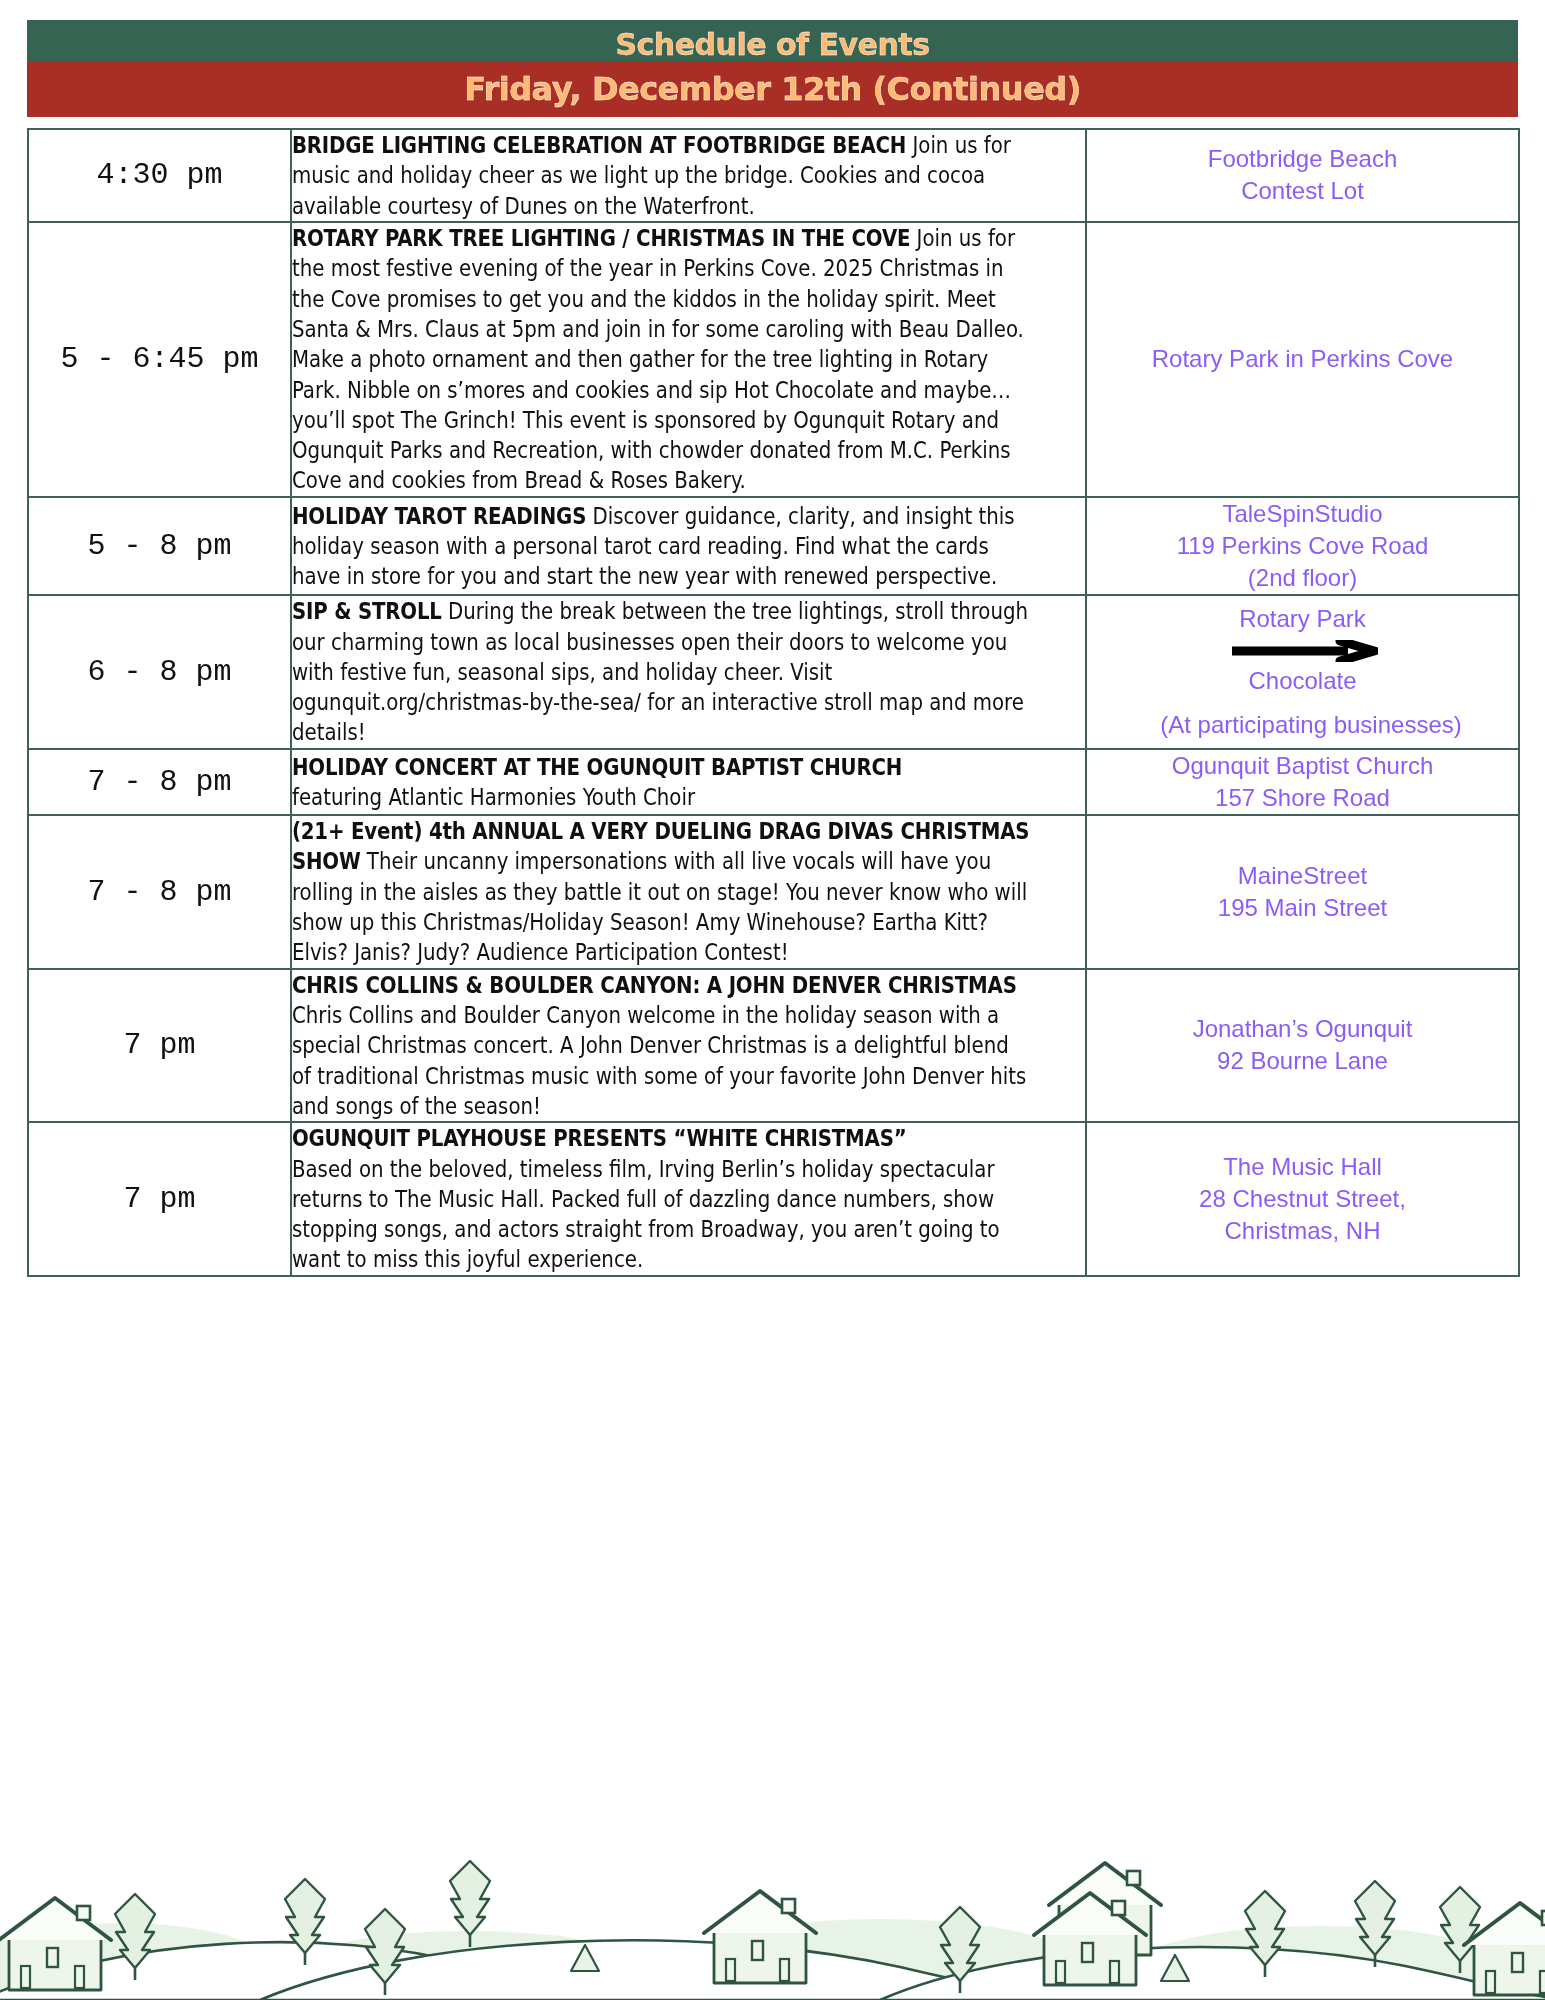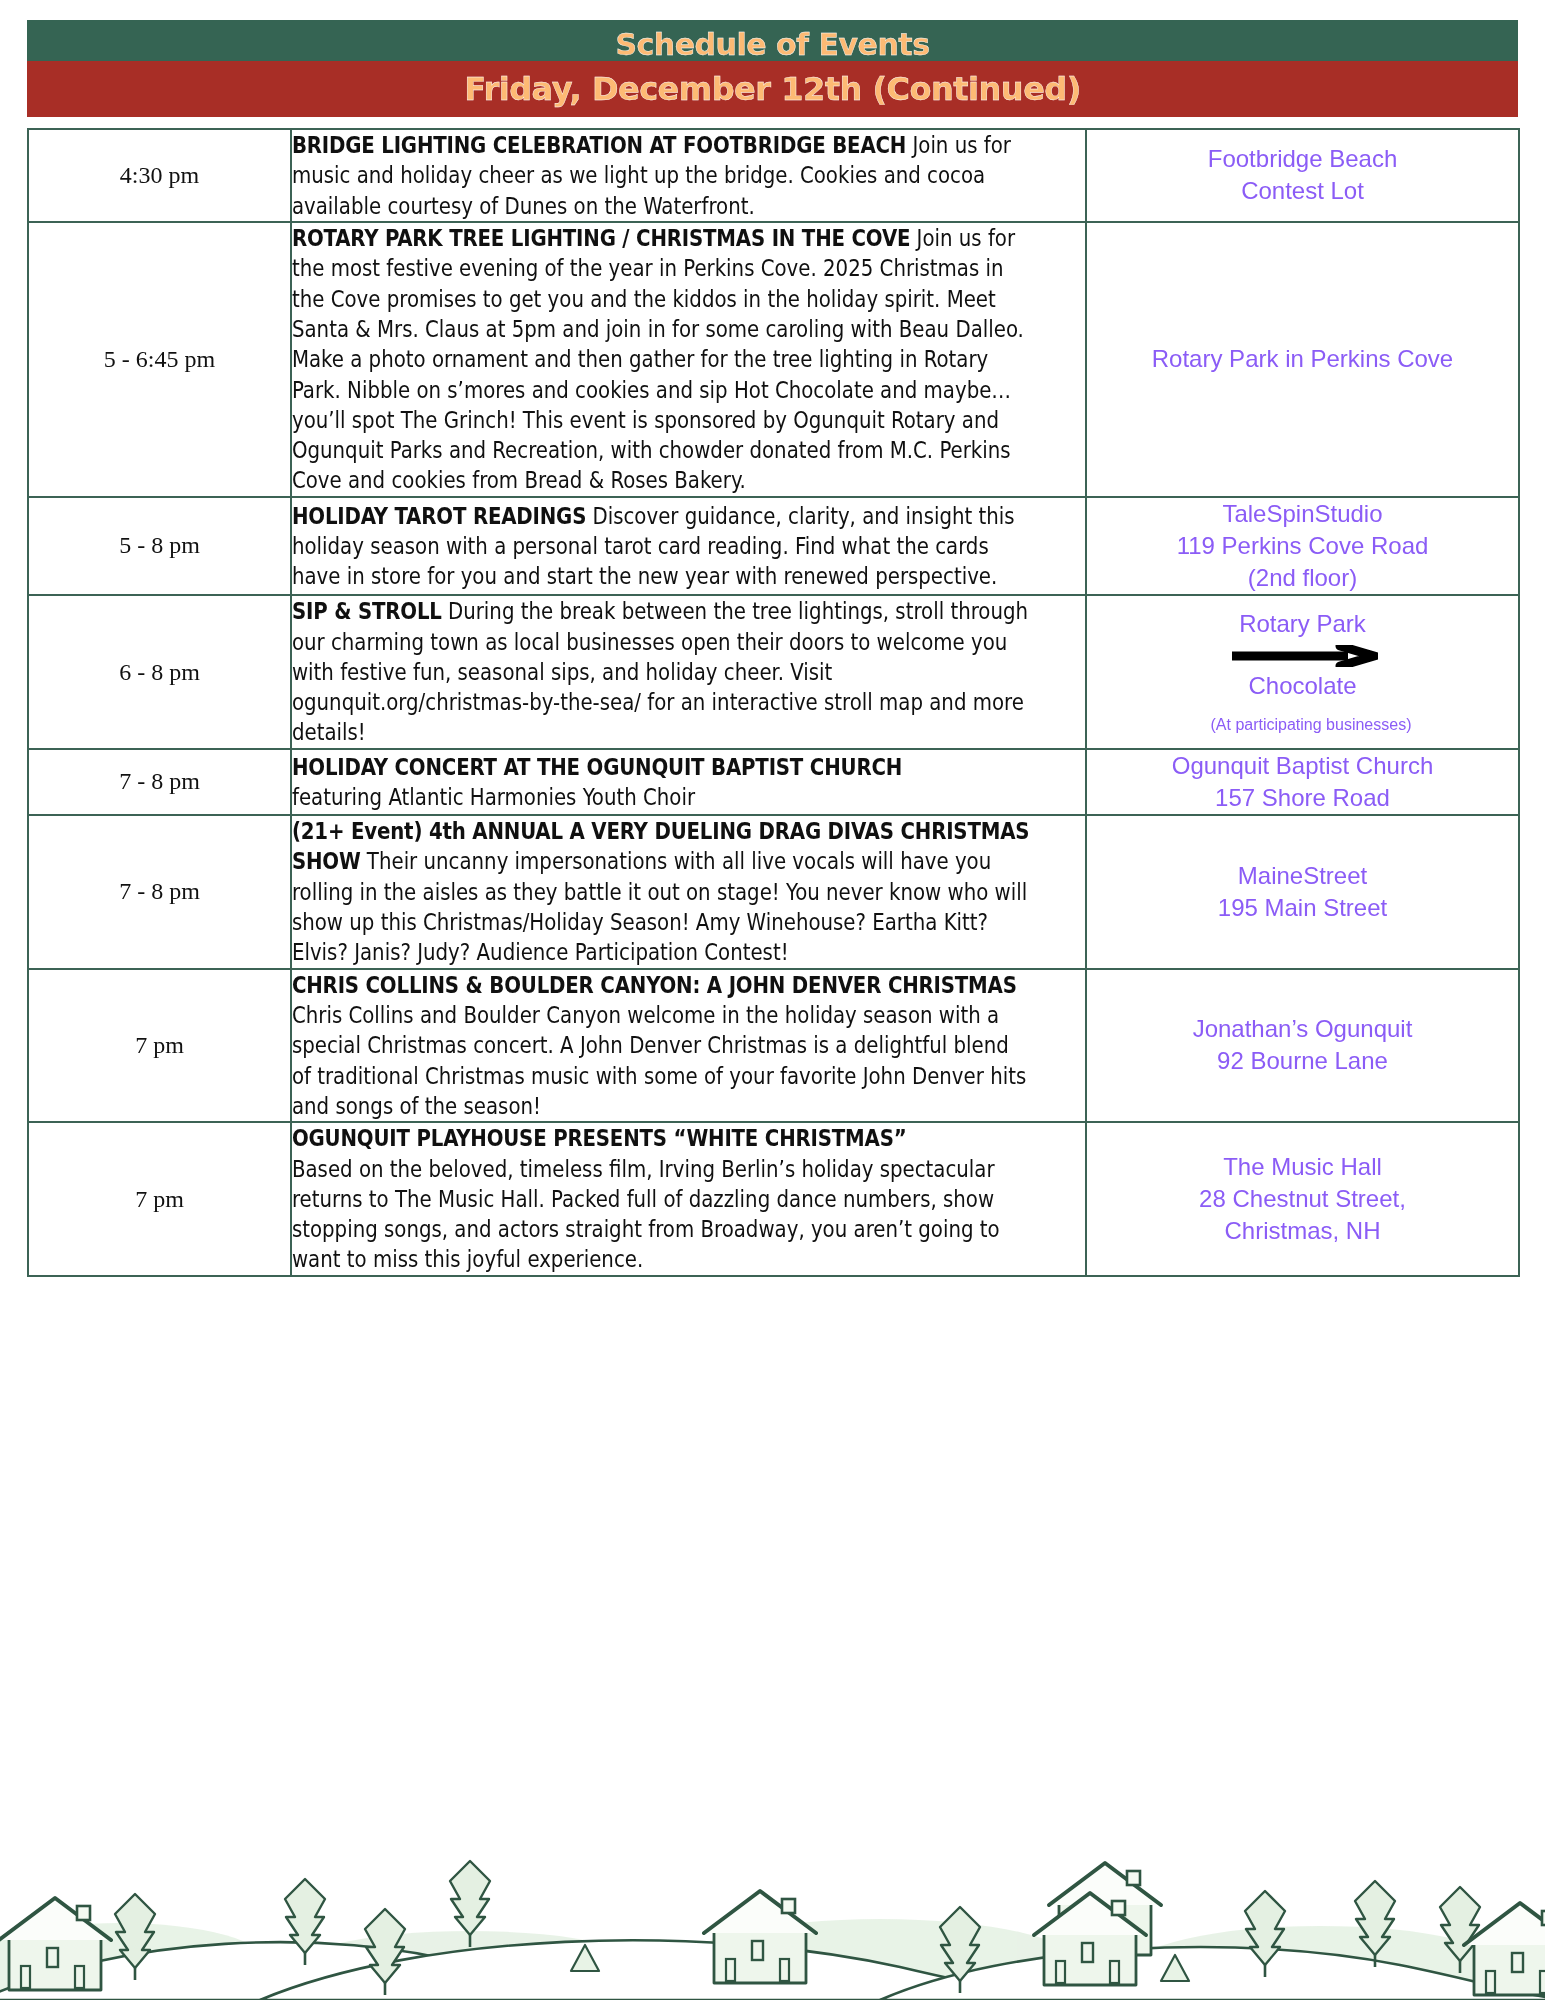--- a/index.html
+++ b/index.html
@@ -56,23 +56,23 @@
     border: 2.5px solid #3c6355;
     vertical-align: middle;
     padding: 0;
   }
   .col-time   { width: 263px; }
   .col-desc   { width: 795px; }
   .col-place  { width: 433px; }
 
   .cell-time {
     text-align: center;
-    font-size: 24px;
+    font-size: 30px;
     color: #111111;
-    font-family: Liberation Serif, serif;
+    font-family: Liberation Mono, monospace;
     padding: 6px 8px;
   }
   .cell-desc {
     padding: 16px 20px 16px 24px;
     font-family: "DejaVu Sans Condensed", "Liberation Sans Narrow", "Liberation Sans", sans-serif;
     font-size: 23.5px;
     line-height: 1.29;
     color: #101010;
     vertical-align: middle;
     text-align: left;
@@ -85,21 +85,21 @@
     letter-spacing: -0.2px;
   }
   .cell-place {
     text-align: center;
     font-size: 24px;
     line-height: 1.34;
     color: #8b5cf6;
     font-family: "Liberation Sans", sans-serif;
     padding: 10px 12px;
   }
-  .place-note { font-size: 16px; display: block; margin-top: 12px; padding-left: 17px; }
+  .place-note { font-size: 24px; display: block; margin-top: 12px; padding-left: 17px; }
   .place-line { display: block; }
 
   
   .arrow-wrap { display: block; margin: 5px auto 3px; width: 150px; height: 22px; }
 
   
   .footer-art {
     position: absolute;
     left: 0;
     bottom: 0;

